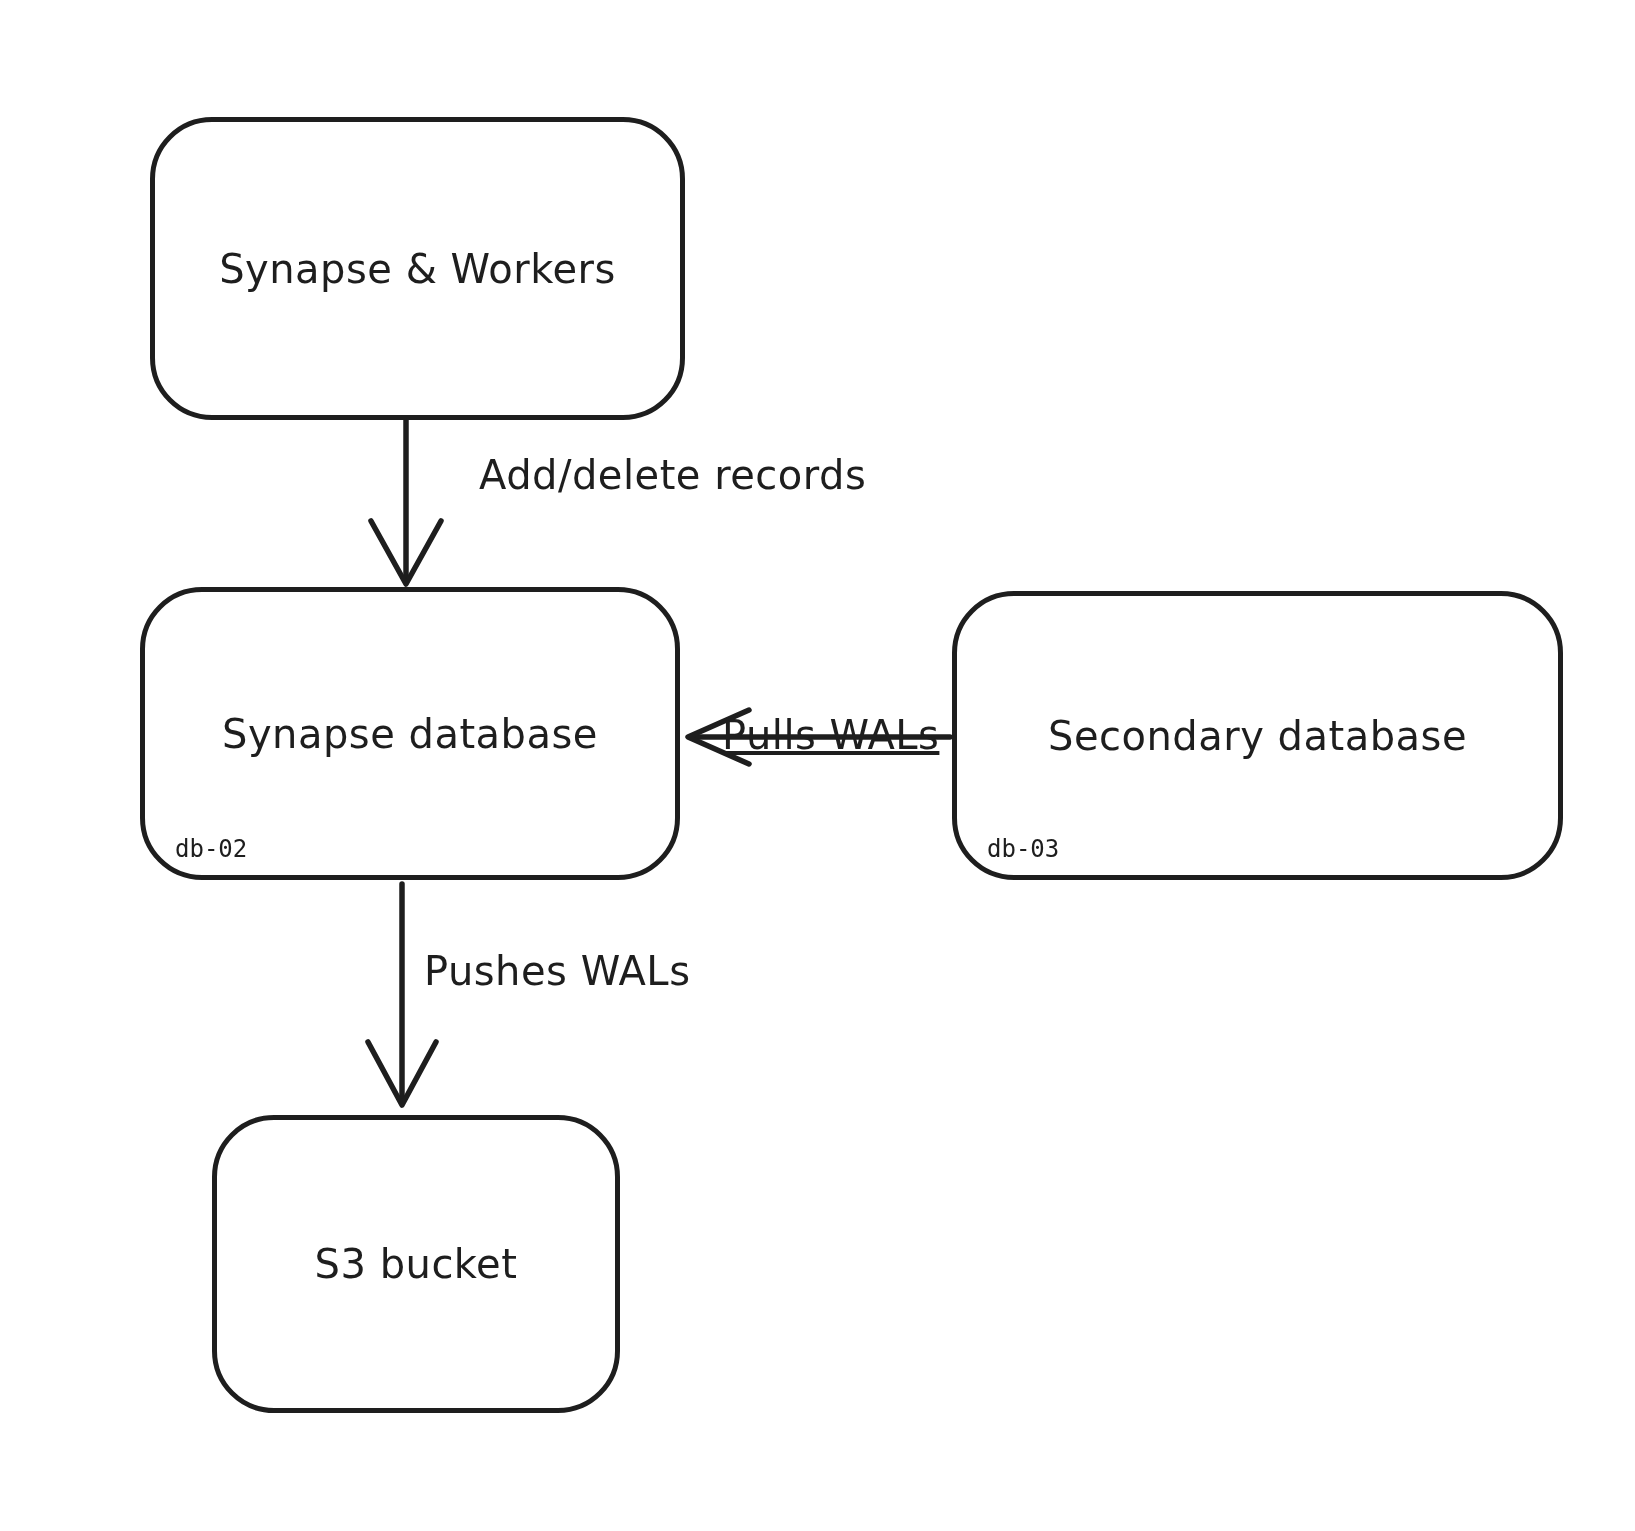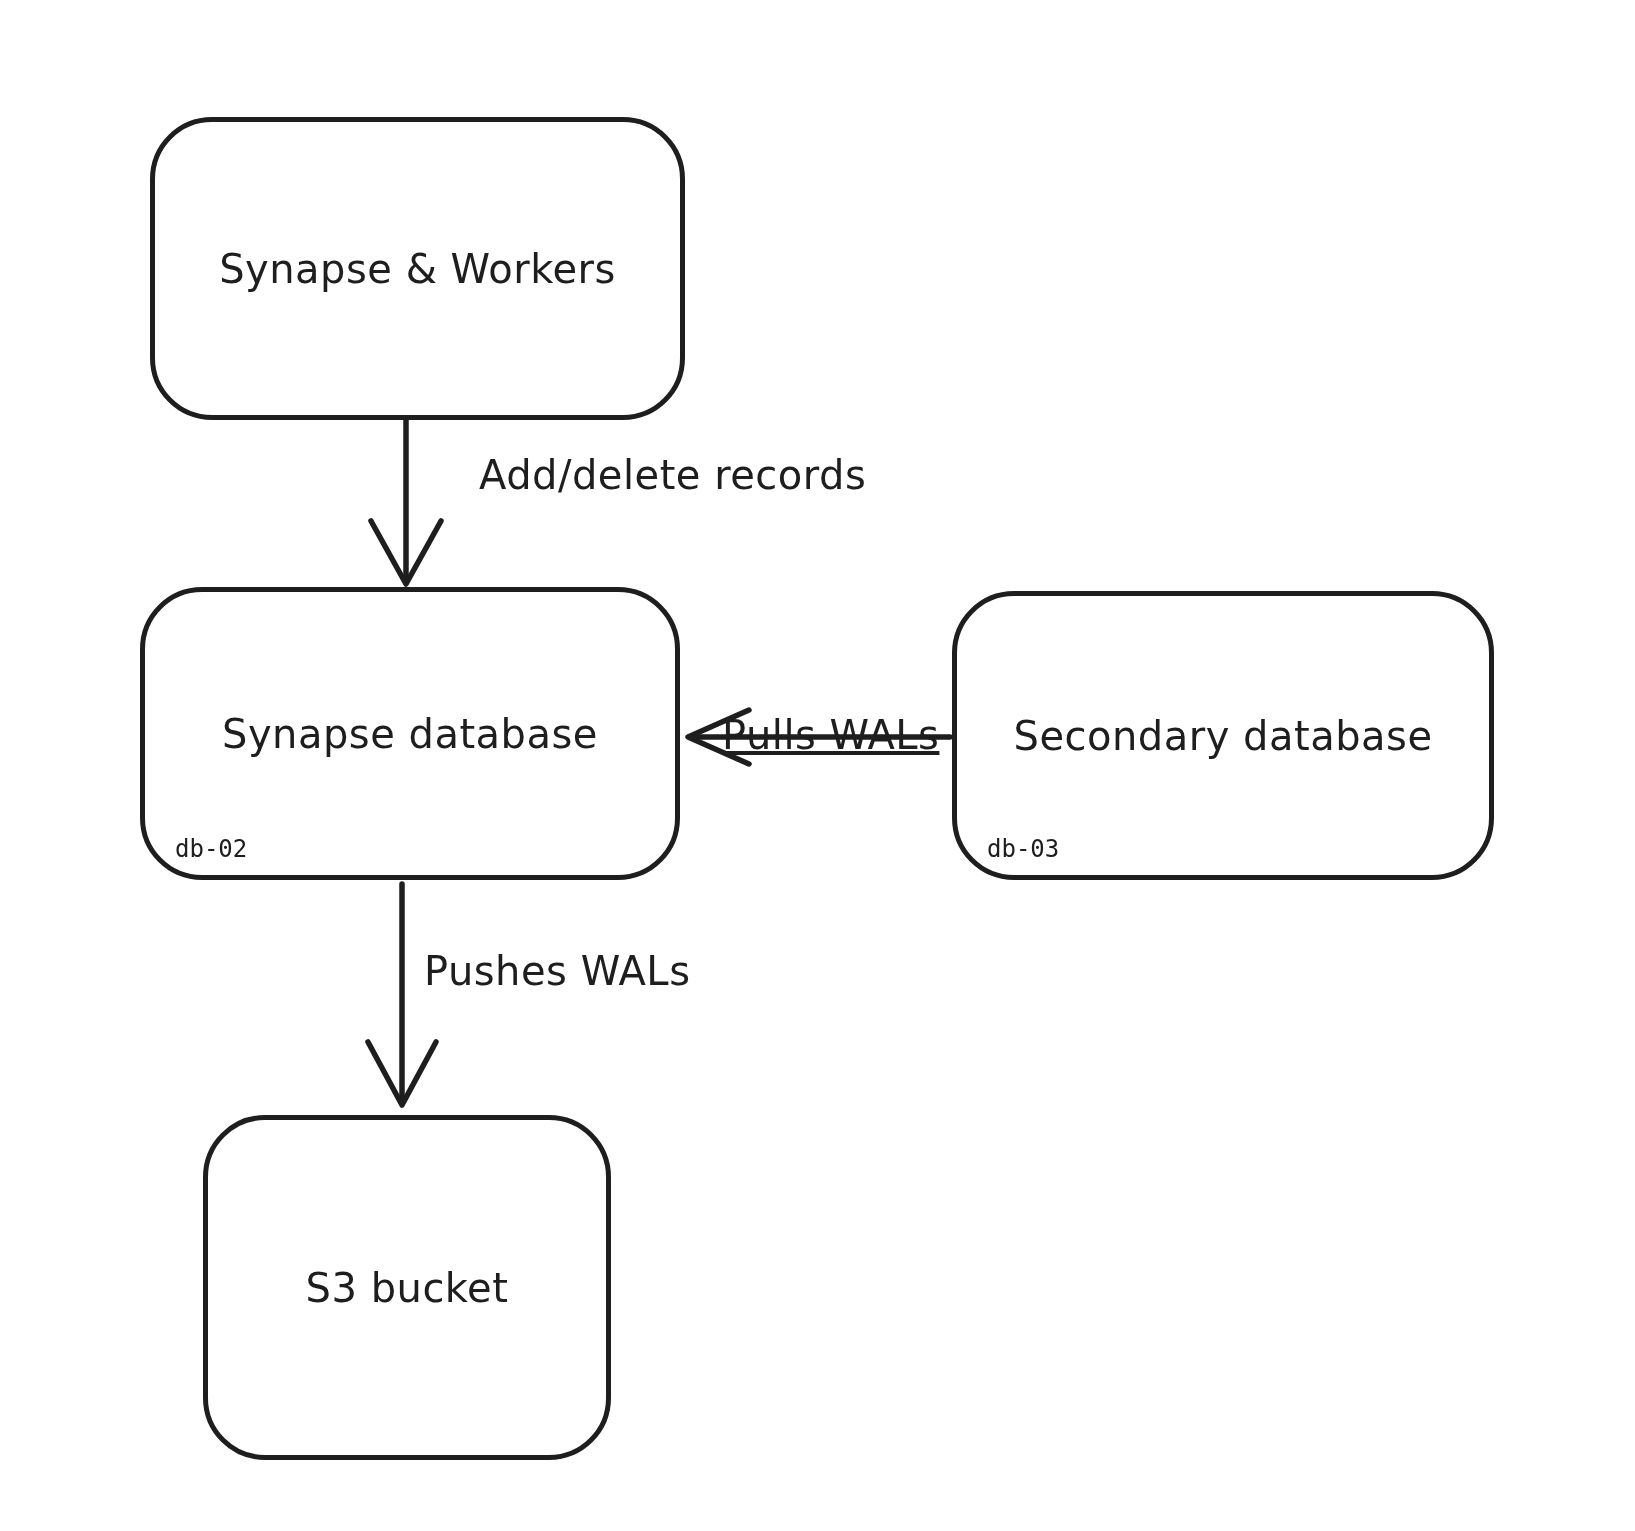--- a/index.html
+++ b/index.html
@@ -49,22 +49,22 @@
     position: absolute;
     left: 0;
     top: 0;
     width: 1635px;
     height: 1531px;
     pointer-events: none;
   }
   
   #node-synapse-workers   { left: 150px; top: 117px;  width: 535px; height: 303px; text-align: right; }
   #node-primary-database  { left: 140px; top: 587px;  width: 540px; height: 293px; }
-  #node-secondary-database{ left: 952px; top: 591px;  width: 542px; height: 289px; }
-  #node-s3-bucket         { left: 203px; top: 1115px; width: 408px; height: 345px; }
+  #node-secondary-database{ left: 952px; top: 591px;  width: 611px; height: 289px; }
+  #node-s3-bucket         { left: 212px; top: 1115px; width: 408px; height: 298px; }
   
   #edge-label-add-delete  { left: 433px; top: 452px; margin-left: 46px; }
   #edge-label-pulls-wals  { left: 722px; top: 712px; text-decoration: underline; }
   #edge-label-pushes-wals { left: 424px; top: 948px; }
 </style>
 </head>
 <body>
 
 <div class="canvas">
 

